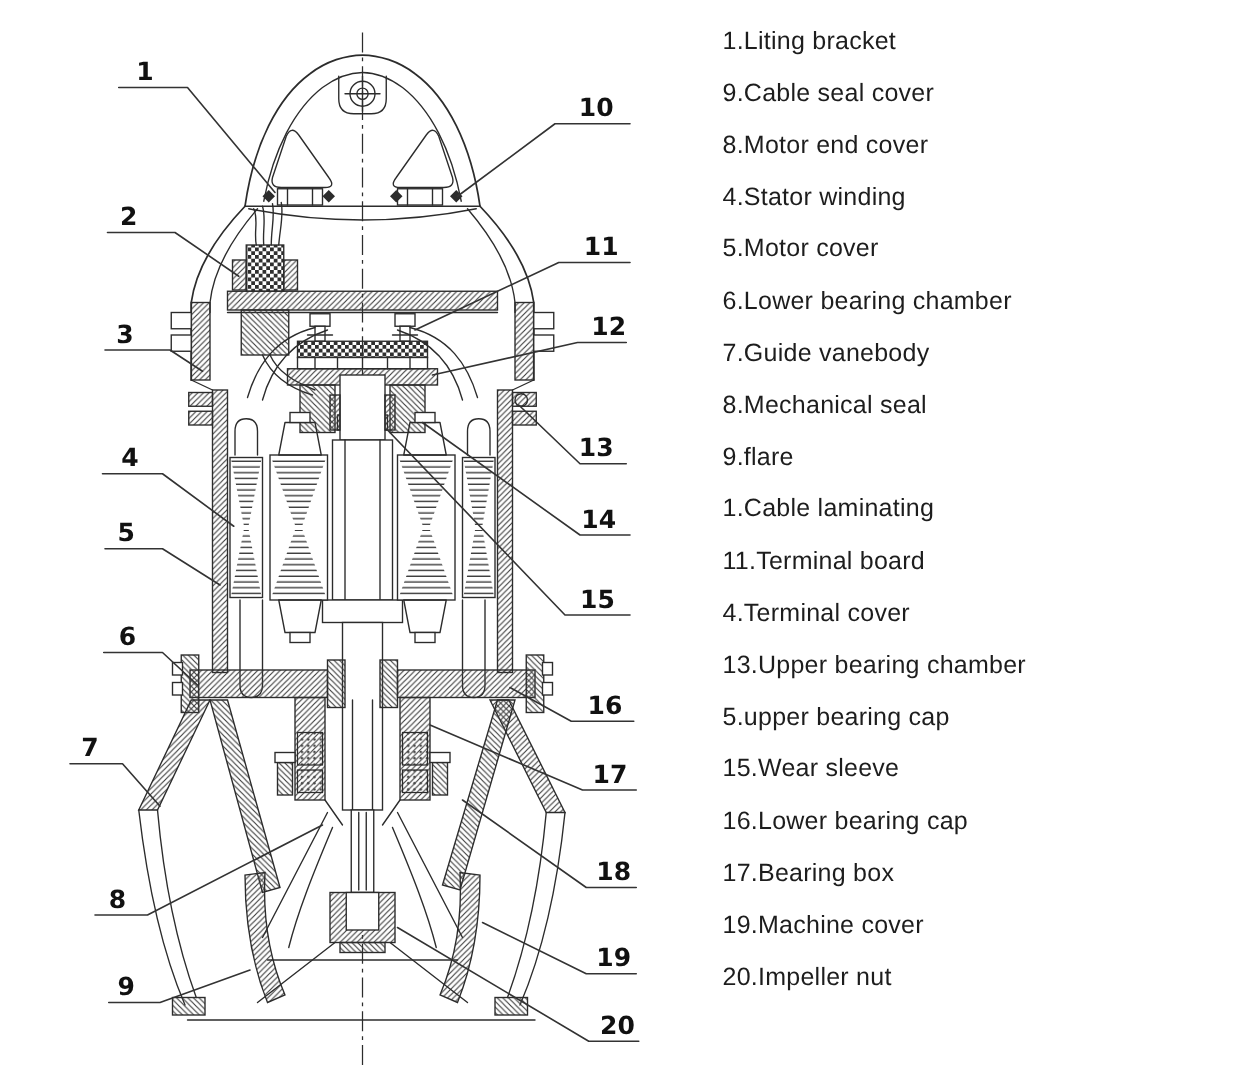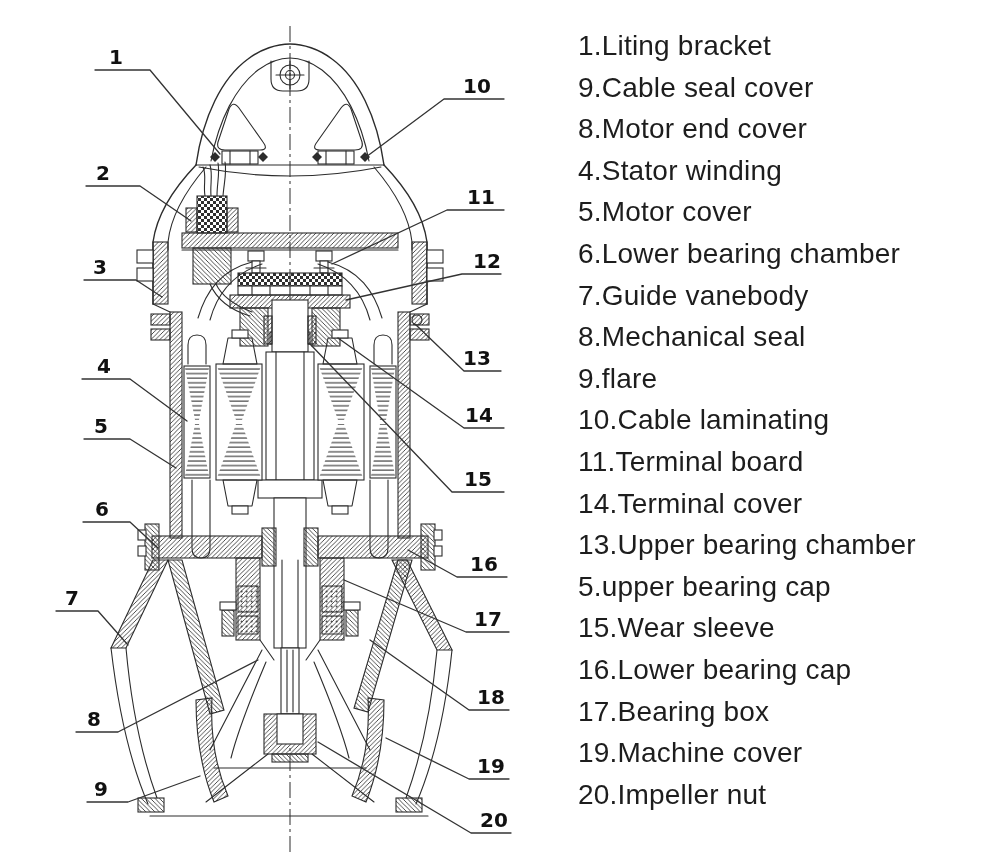--- a/index.html
+++ b/index.html
@@ -18,22 +18,22 @@
   .fh1{fill:url(#h1);stroke:#2c2c2c;stroke-width:1.1;}
   .fh2{fill:url(#h2);stroke:#2c2c2c;stroke-width:1.1;}
   .fck{fill:url(#ck);stroke:#2c2c2c;stroke-width:1.1;}
   .fhl{fill:url(#hl);stroke:none;}
   .fdt{fill:url(#dt);stroke:#2c2c2c;stroke-width:1;}
   .solid{fill:#2c2c2c;stroke:none;}
   .leader{stroke:#333333;stroke-width:1.3;fill:none;stroke-linecap:round;stroke-linejoin:round;}
   .callout-num{font-family:"DejaVu Sans", sans-serif;font-size:20px;font-weight:700;fill:#111111;text-anchor:middle;}
   
   .legend{
-    position:absolute;left:578px;top:25px;width:420px;
-    color:#1d1d1d;font-size:28px;line-height:41.6px;
+    position:absolute;left:578px;top:13px;width:420px;
+    color:#1d1d1d;font-size:20px;line-height:41.6px;
     font-family:"Liberation Sans", sans-serif;
     letter-spacing:0.2px;
   }
   .legend-row{white-space:nowrap;}
 </style>
 </head>
 <body>
 
 <div class="stage">
 
@@ -284,23 +284,23 @@
   <div class="legend" id="legend-list">
       <div class="legend-row">1.Liting bracket</div>
       <div class="legend-row">9.Cable seal cover</div>
       <div class="legend-row">8.Motor end cover</div>
       <div class="legend-row">4.Stator winding</div>
       <div class="legend-row">5.Motor cover</div>
       <div class="legend-row">6.Lower bearing chamber</div>
       <div class="legend-row">7.Guide vanebody</div>
       <div class="legend-row">8.Mechanical seal</div>
       <div class="legend-row">9.flare</div>
-      <div class="legend-row">10.Cable laminating</div>
+      <div class="legend-row">1.Cable laminating</div>
       <div class="legend-row">11.Terminal board</div>
-      <div class="legend-row">14.Terminal cover</div>
+      <div class="legend-row">4.Terminal cover</div>
       <div class="legend-row">13.Upper bearing chamber</div>
       <div class="legend-row">5.upper bearing cap</div>
       <div class="legend-row">15.Wear sleeve</div>
       <div class="legend-row">16.Lower bearing cap</div>
       <div class="legend-row">17.Bearing box</div>
       <div class="legend-row">19.Machine cover</div>
       <div class="legend-row">20.Impeller nut</div>
     </div>
 </div>
 

